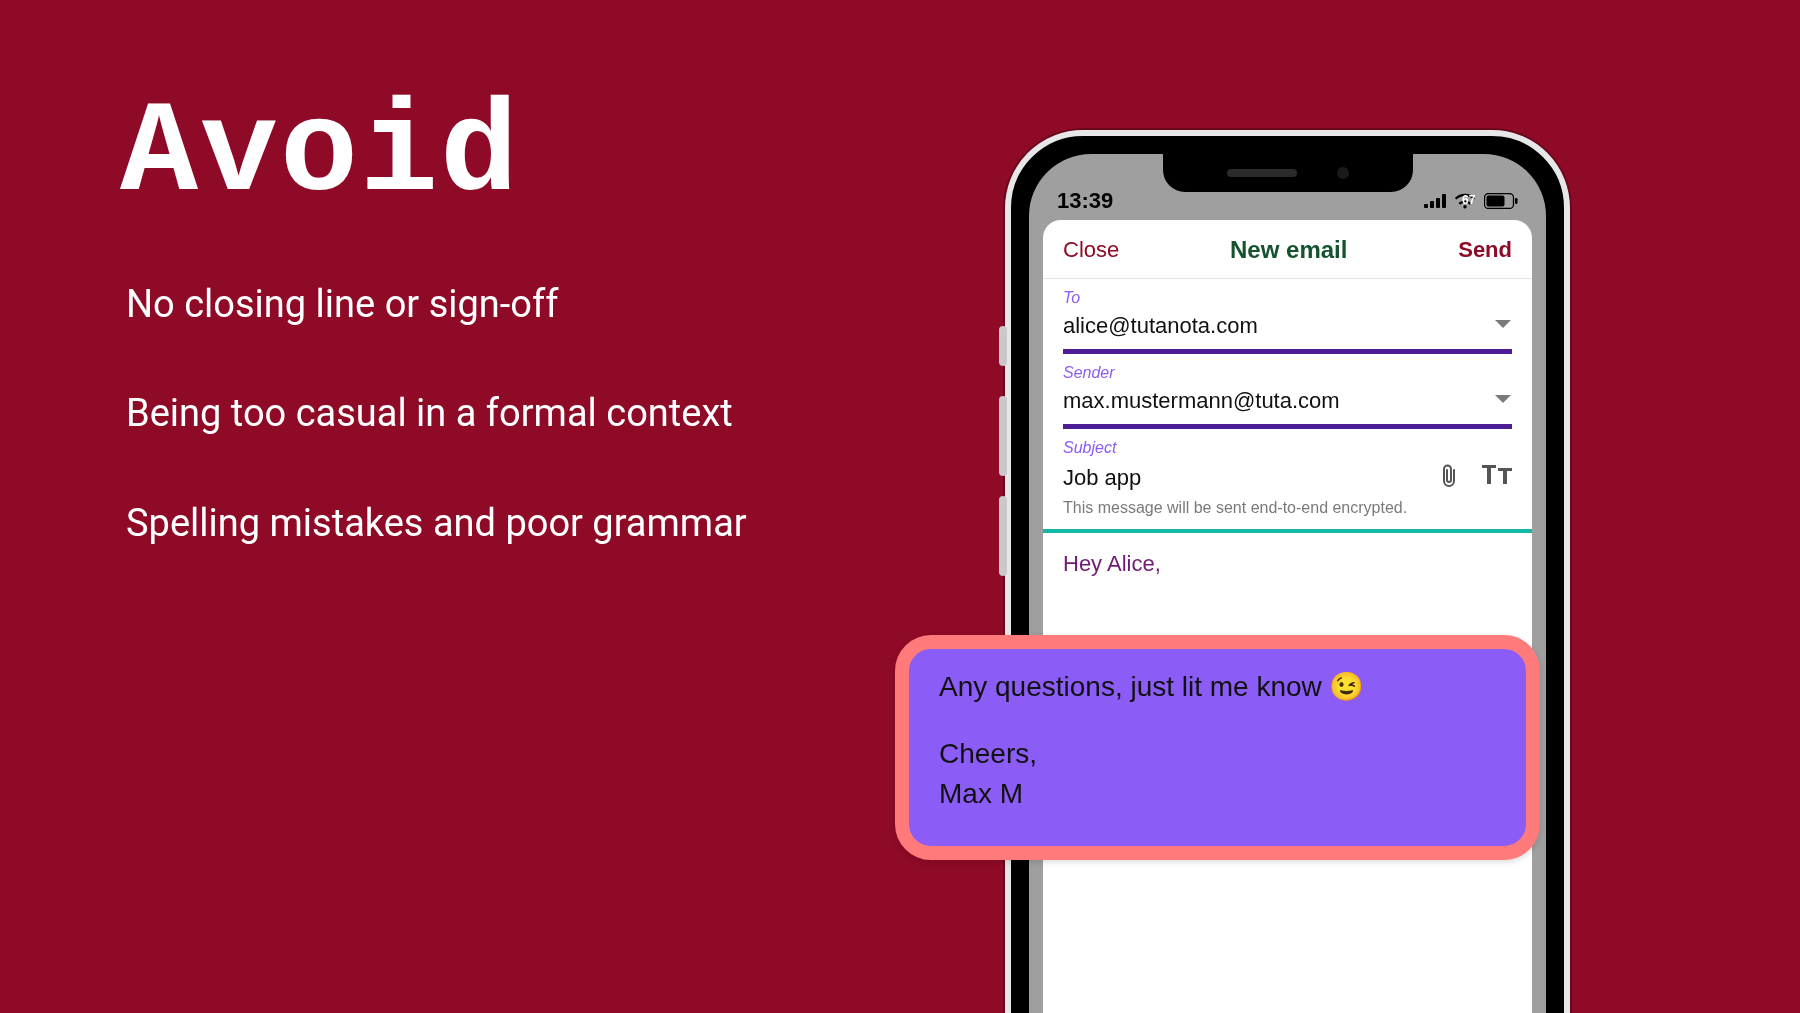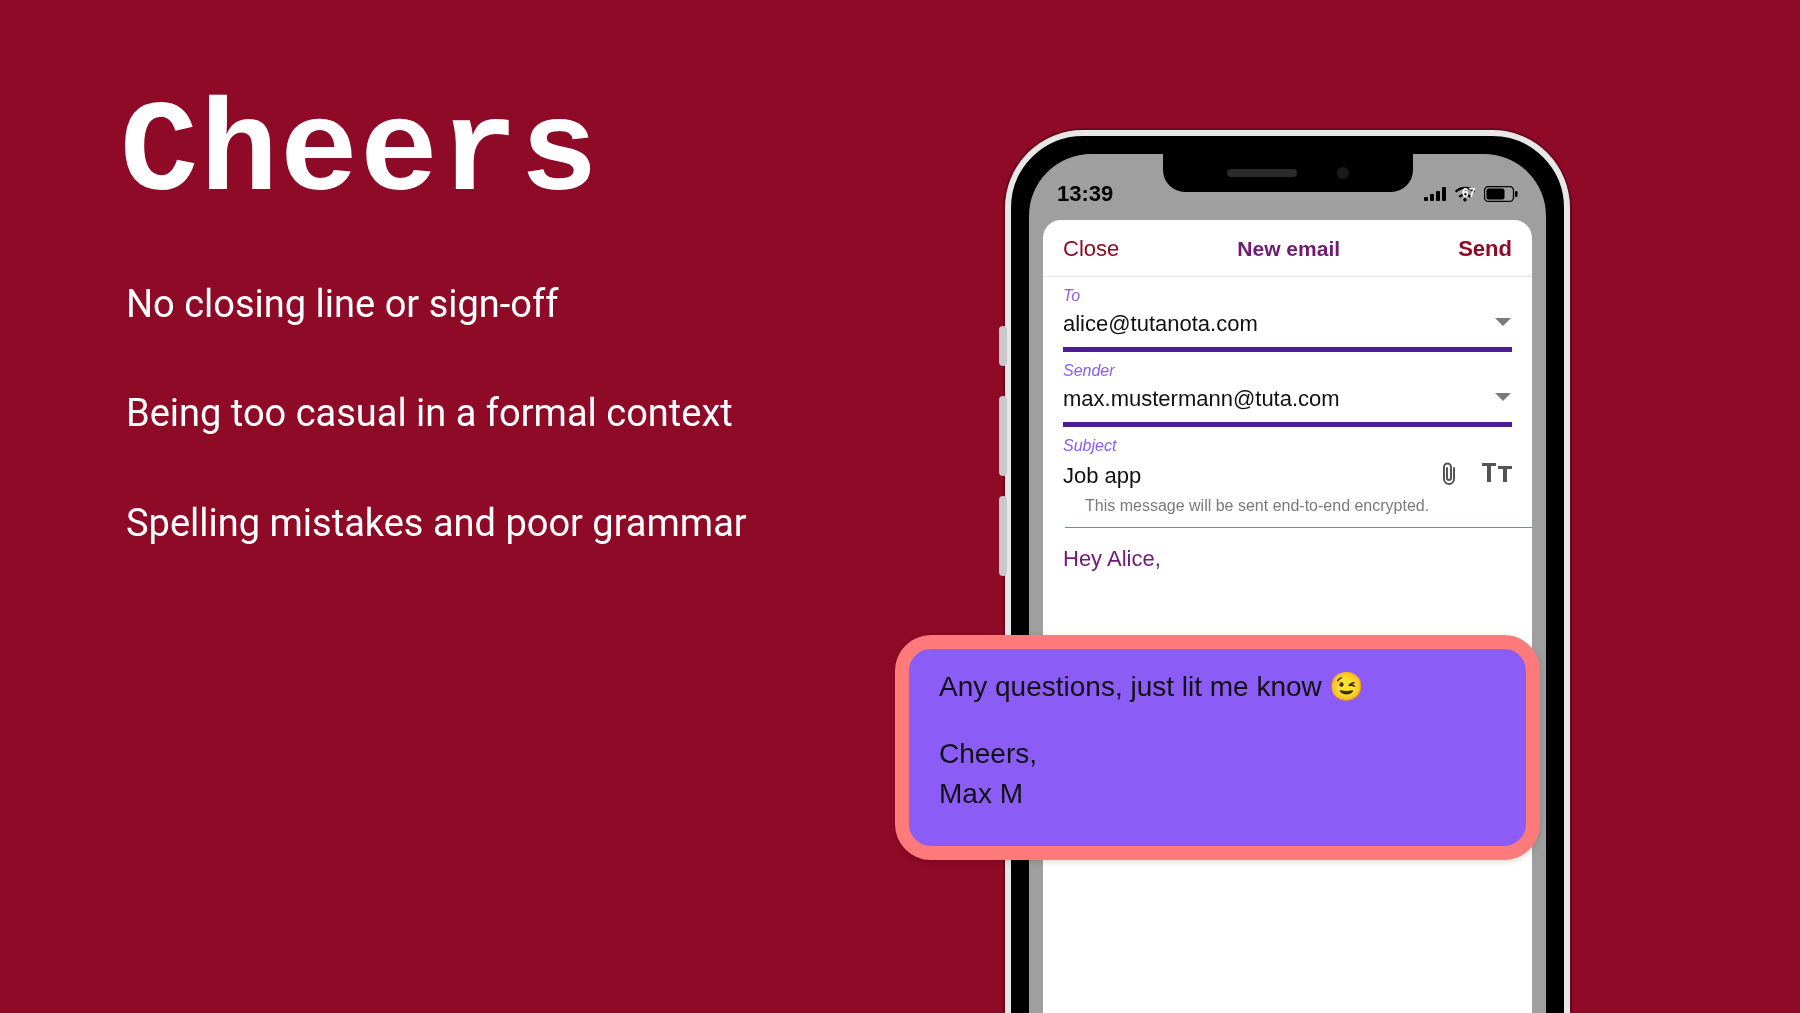--- a/index.html
+++ b/index.html
@@ -69,21 +69,21 @@
     background: #000;
     border-bottom-left-radius: 22px;
     border-bottom-right-radius: 22px;
     display:flex; align-items:center; justify-content:center; gap:20px;
   }
   .notch .speaker { width: 70px; height: 8px; background:#2b2b2b; border-radius:4px; }
   .notch .cam { width: 12px; height:12px; background:#1a1a1a; border-radius:50%; margin-left:20px; }
 
   .statusbar {
     position: absolute;
-    top: 5px; left: 0; right: 0; height: 56px;
+    top: 12px; left: 0; right: 0; height: 56px;
     display:flex; align-items:center; justify-content:space-between;
     padding: 14px 28px 0;
     font-family: -apple-system, "SF Pro Text", sans-serif;
     font-weight: 600;
     font-size: 22px;
     color: #000;
   }
   .status-right { display:flex; align-items:center; gap:8px; }
   .status-right svg { display:block; }
 
@@ -95,21 +95,21 @@
     border-radius: 18px 18px 0 0;
     display:flex; flex-direction:column;
     font-family: -apple-system, "SF Pro Text", sans-serif;
   }
   .app-header {
     display:flex; align-items:center; justify-content:space-between;
     padding: 16px 20px 14px;
     border-bottom: 1px solid #e4e4e4;
   }
   .app-header .close { color:#8f0a27; font-size:22px; font-weight:400; }
-  .app-header .title2 { font-weight:700; font-size:21px; color:#701a75; }
+  .app-header .title2 { font-weight:700; font-size:24px; color:#14532d; }
   .app-header .send { color:#8f0a27; font-size:22px; font-weight:700; }
 
   .field {
     padding: 10px 20px 0 20px;
   }
   .field .lab {
     font-size: 16px; color:#8b5cf6; font-style: italic;
   }
   .field .row {
     display:flex; align-items:center; justify-content:space-between;
@@ -117,22 +117,21 @@
     padding: 6px 0 10px;
   }
   .field .val {
     font-size: 22px; color:#111;
   }
   .chev { color:#7a7a7a; }
   .field.subject .row { border-bottom: none; padding-bottom: 4px;}
   .icons-right { display:flex; gap:22px; align-items:center; color:#555;}
   .encnote {
     padding: 2px 20px 12px; font-size:16px; color:#7a7a7a;
-    border-bottom: 1px solid #14b8a6;
-    margin-left: 22px;
+    border-bottom: 4px solid #14b8a6;
   }
   .body {
     padding: 18px 20px;
     font-size: 22px; color:#701a75;
     white-space: pre-wrap;
   }
 
   
   .callout {
     position: absolute;
@@ -149,21 +148,21 @@
     color: #111;
     line-height: 1.45;
     box-shadow: 0 2px 6px rgba(0,0,0,.15);
   }
   .callout .gap { height: 26px; }
 </style>
 </head>
 <body>
 
 <div class="left">
-  <div class="title">Cheers</div>
+  <div class="title">Avoid</div>
   <div class="bullets">
     <div class="item">No closing line or sign-off</div>
     <div class="item">Being too casual in a formal context</div>
     <div class="item">Spelling mistakes and poor grammar</div>
   </div>
 </div>
 
 <div class="phone">
   <div class="side-btn l1"></div>
   <div class="side-btn l2"></div>

